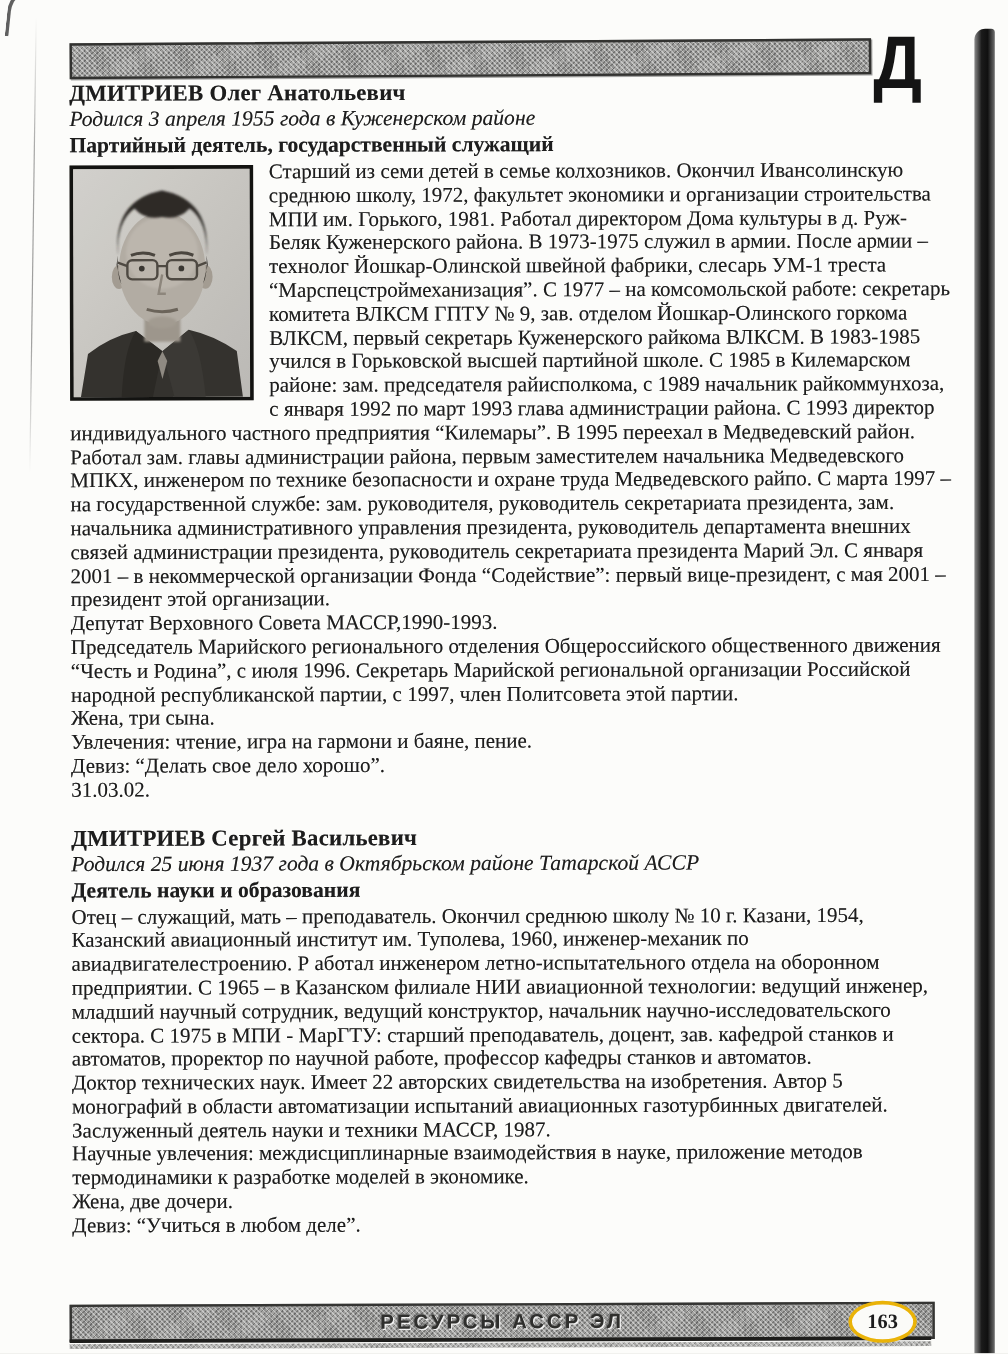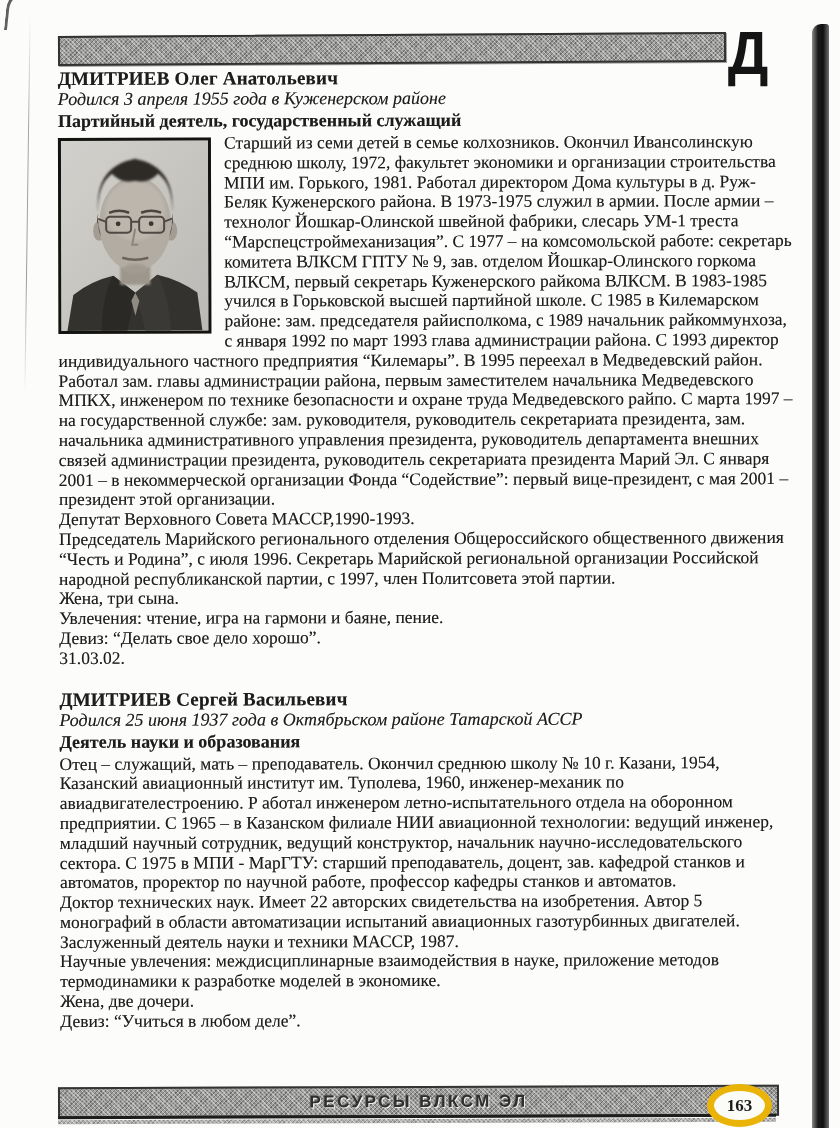--- a/index.html
+++ b/index.html
@@ -40,21 +40,21 @@
   
   .footer-bar{position:absolute;left:58px;top:1086px;width:717px;height:27px;
         border:2px solid #343432;transform:rotate(-.2deg);
         display:flex;align-items:center;justify-content:center;}
   .footer-title{font-family:"Liberation Sans","DejaVu Sans",sans-serif;font-weight:bold;
         font-size:17px;letter-spacing:2.5px;color:#2f2f2d;
         text-shadow:1px 1px 0 rgba(255,255,255,.85),-1px -1px 0 rgba(90,90,90,.55);}
   .footer-rule{position:absolute;left:58px;top:1115px;width:718px;height:3px;background:#1d1d1b;transform:rotate(-.2deg);}
   .footer-rule2{position:absolute;left:58px;top:1119px;width:718px;height:4px;transform:rotate(-.2deg);opacity:.8;}
   .page-badge{position:absolute;left:707px;top:1084px;width:51px;height:29px;background:#fbfbf8;
-        border:7px solid #eab308;border-radius:50%;display:flex;align-items:center;justify-content:center;
+        border:3px solid #eab308;border-radius:50%;display:flex;align-items:center;justify-content:center;
         font-weight:bold;font-size:17px;z-index:3;}
 </style>
 </head>
 <body>
 
 <div class="page">
 
   <div class="corner-artifact"></div>
   <div class="left-hairline"></div>
   <div class="page-edge"></div>
@@ -141,19 +141,19 @@
             <div class="para">Научные увлечения: междисциплинарные взаимодействия в науке, приложение методов термодинамики к разработке моделей в экономике.</div>
             <div class="para">Жена, две дочери.</div>
             <div class="para">Девиз: “Учиться в любом деле”.</div>
           </div>
       </div>
     </section>
 
   </div>
 
   <div class="footer-bar bar-texture">
-    <span class="footer-title">РЕСУРСЫ ВЛКСМ ЭЛ</span>
+    <span class="footer-title">РЕСУРСЫ АССР ЭЛ</span>
   </div>
   <div class="page-badge">163</div>
   <div class="footer-rule"></div>
   <div class="footer-rule2 bar-texture"></div>
 
 </div>
 
 </body></html>

